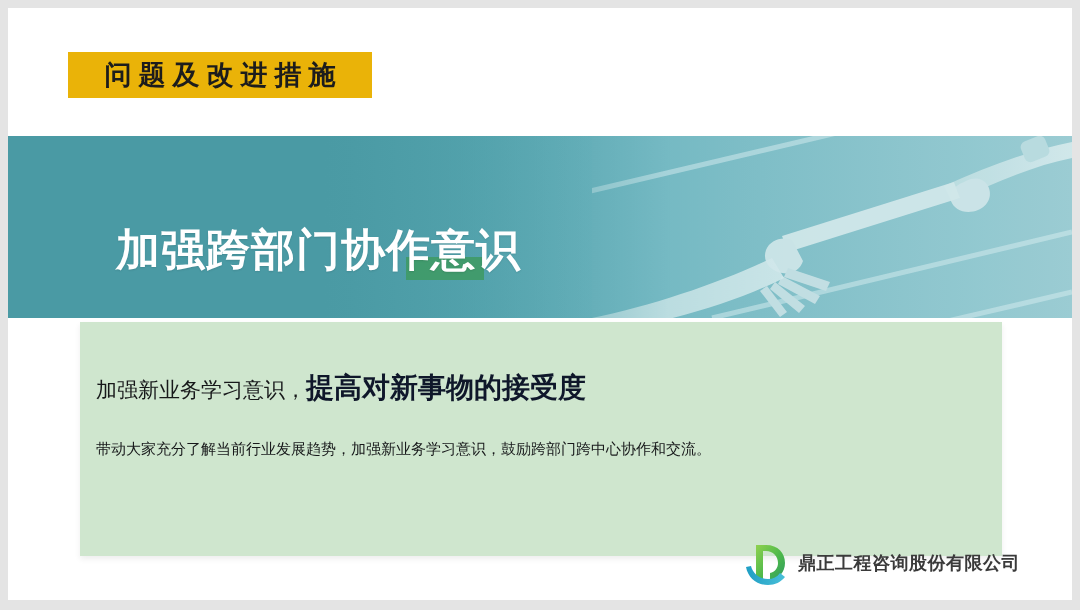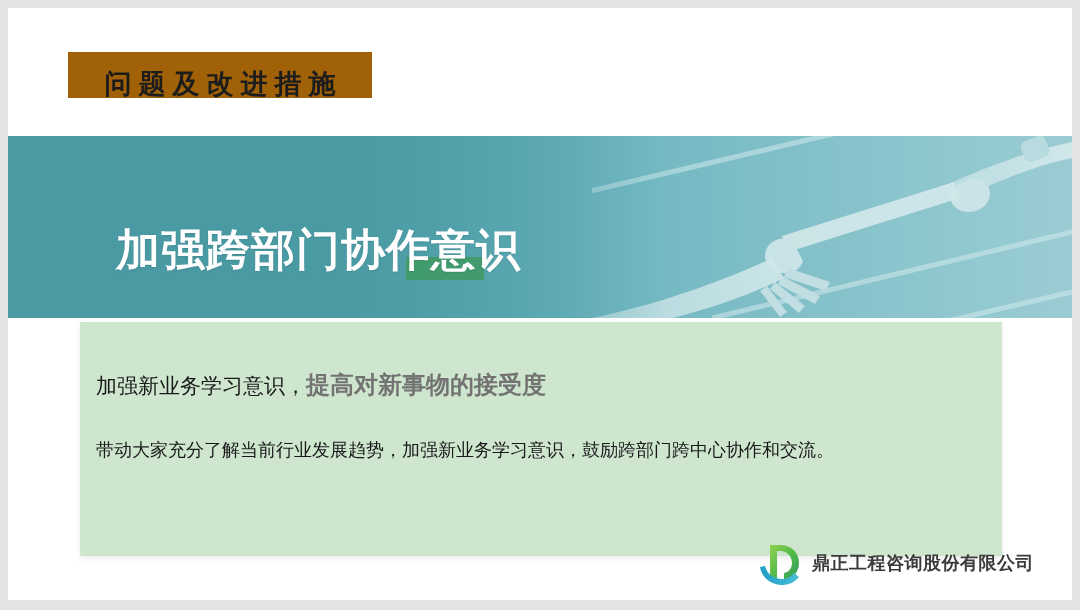--- a/index.html
+++ b/index.html
@@ -33,23 +33,23 @@
     overflow: hidden;
   }
 
   
   .section-chip {
     position: absolute;
     left: 60px;
     top: 44px;
     width: 304px;
     height: 46px;
-    background: #a16207;
+    background: #eab308;
     display: flex;
-    align-items: flex-end;
+    align-items: center;
     justify-content: center;
   }
   .section-chip-text {
     font-family: "Liberation Serif", "DejaVu Serif", serif;
     font-weight: bold;
     font-size: 27px;
     letter-spacing: 7px;
     text-indent: 7px;
     color: #1c1c1c;
     white-space: nowrap;
@@ -134,38 +134,39 @@
   }
   .content-line {
     position: absolute;
     left: 16px;
     white-space: nowrap;
     color: #17181a;
     font-size: 21px;
     line-height: 1.4;
   }
   .content-line.line-1 { top: 46px; }
-  .content-line.line-2 { top: 116px; font-size: 18px; }
+  .content-line.line-2 { top: 116px; font-size: 15px; }
 
   .accent-strong {
-    color: #737373;
-    font-weight: bold;
-    font-size: 24px;
+    color: #0f172a;
+    font-weight: bold;
+    font-size: 28px;
   }
 
   
   .logo {
     position: absolute;
     left: 748px;
     top: 528px;
     width: 250px;
     height: 54px;
     display: flex;
     align-items: center;
     gap: 8px;
+    justify-content: center;
   }
   .logo-mark {
     width: 48px;
     height: 48px;
     flex: 0 0 48px;
   }
   .logo-mark svg { display: block; }
   .logo-text { display: flex; flex-direction: column; justify-content: center; }
   .logo-cn {
     font-family: "Liberation Sans", "DejaVu Sans", sans-serif;

